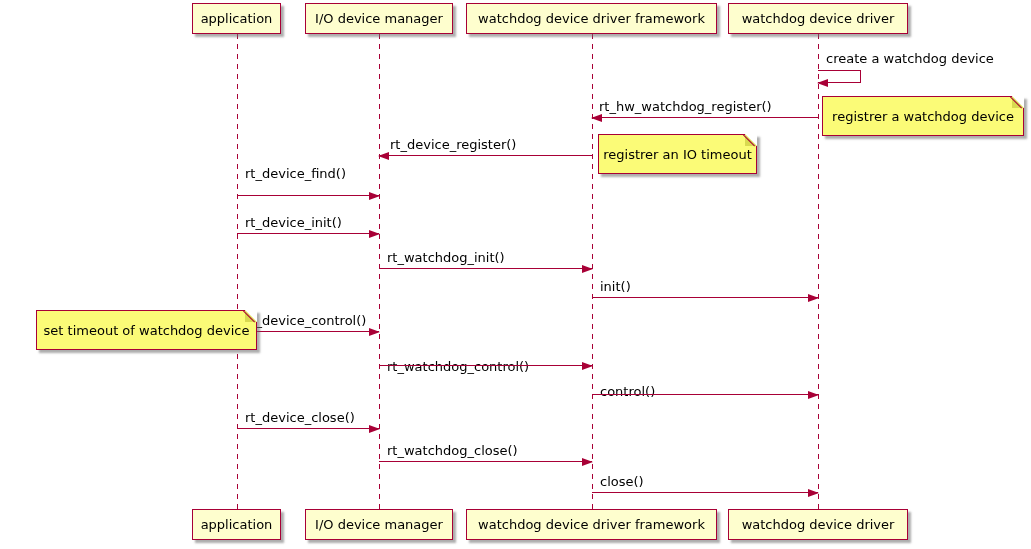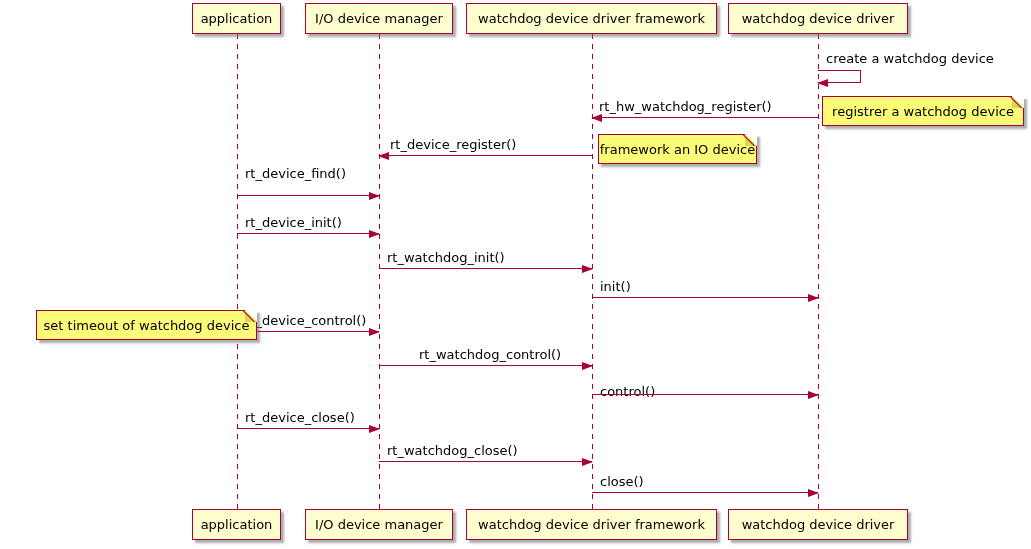--- a/index.html
+++ b/index.html
@@ -69,21 +69,21 @@
     position: absolute;
     left: 818px; top: 70px;
     width: 43px; height: 13px;
     border-top: 1px solid var(--accent);
     border-right: 1px solid var(--accent);
     border-bottom: 1px solid var(--accent);
   }
   .self-loop .head-left { top: auto; bottom: -5px; }
   .note {
     position: absolute;
-    height: 30px;
+    height: 40px;
     background: var(--note-fill);
     border: 1px solid var(--accent);
     box-shadow: 3px 3px 2px rgba(105,105,105,0.55);
     display: flex;
     align-items: center;
     justify-content: center;
     font-size: 13px;
     white-space: nowrap;
   }
   .note::before {
@@ -176,21 +176,21 @@
   </div>
 
   <div>
     <div class="msg-label" style="left:245px; top:313px;">rt_device_control()</div>
     <div class="msg-line" style="left:237px; top:331px; width:142px;">
       <div class="head-right"></div>
     </div>
   </div>
 
   <div>
-    <div class="msg-label" style="left:387px; top:347px;margin-left:32px;">rt_watchdog_control()</div>
+    <div class="msg-label" style="left:387px; top:359px;">rt_watchdog_control()</div>
     <div class="msg-line" style="left:379px; top:365px; width:213px;">
       <div class="head-right"></div>
     </div>
   </div>
 
   <div>
     <div class="msg-label" style="left:600px; top:376px;margin-top:8px;">control()</div>
     <div class="msg-line" style="left:592px; top:394px; width:226px;">
       <div class="head-right"></div>
     </div>
@@ -211,16 +211,16 @@
   </div>
 
   <div>
     <div class="msg-label" style="left:600px; top:474px;">close()</div>
     <div class="msg-line" style="left:592px; top:492px; width:226px;">
       <div class="head-right"></div>
     </div>
   </div>
 
   <div class="note" style="left:822px; top:96px;  width:202px;">registrer a watchdog device</div>
-  <div class="note" style="left:598px; top:134px; width:159px;">framework an IO device</div>
+  <div class="note" style="left:598px; top:134px; width:159px;">registrer an IO timeout</div>
   <div class="note" style="left:0;  top:310px; width:221px;margin-left:36px;">set timeout of watchdog device</div>
 
 </div>
 
 </body></html>

